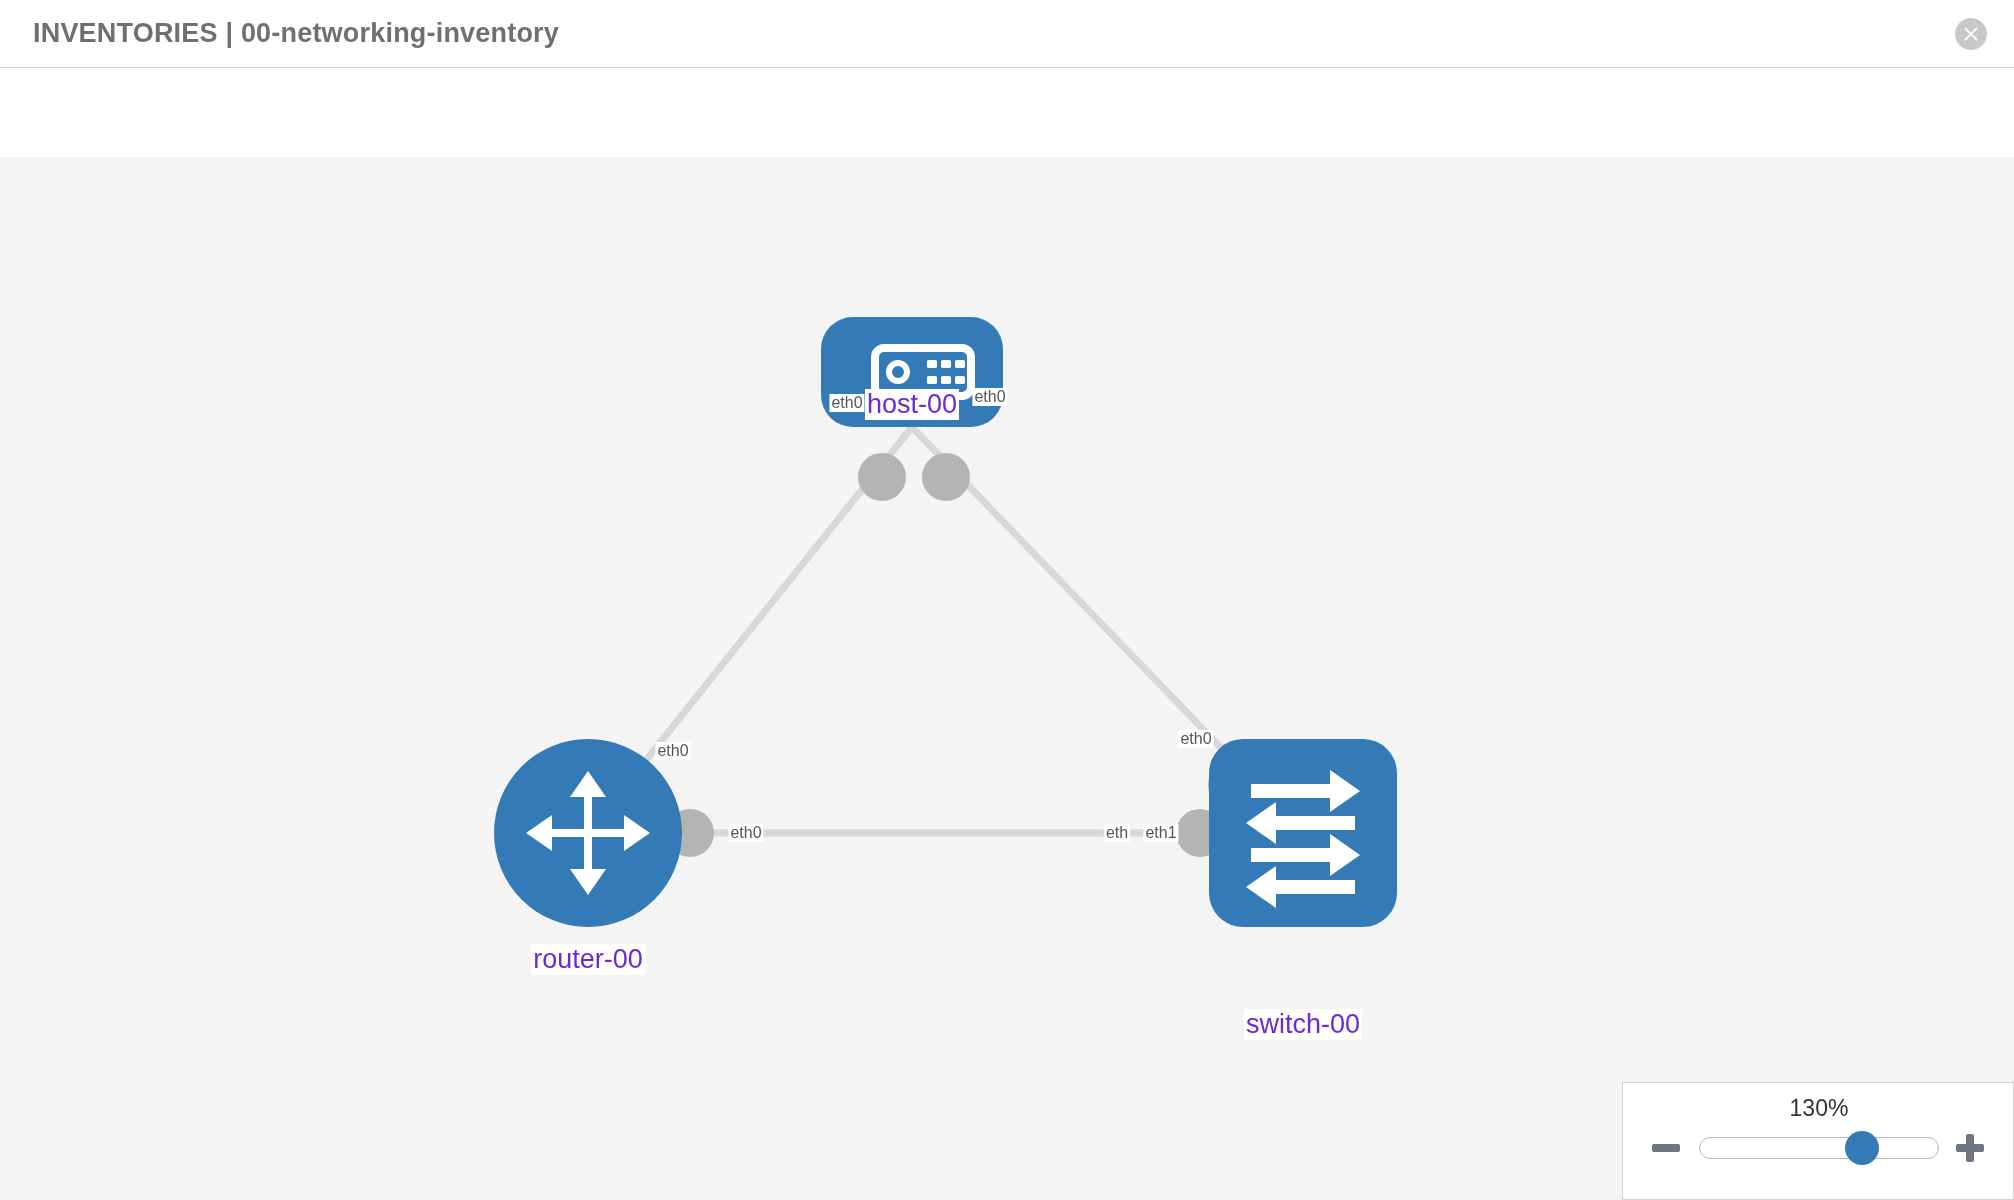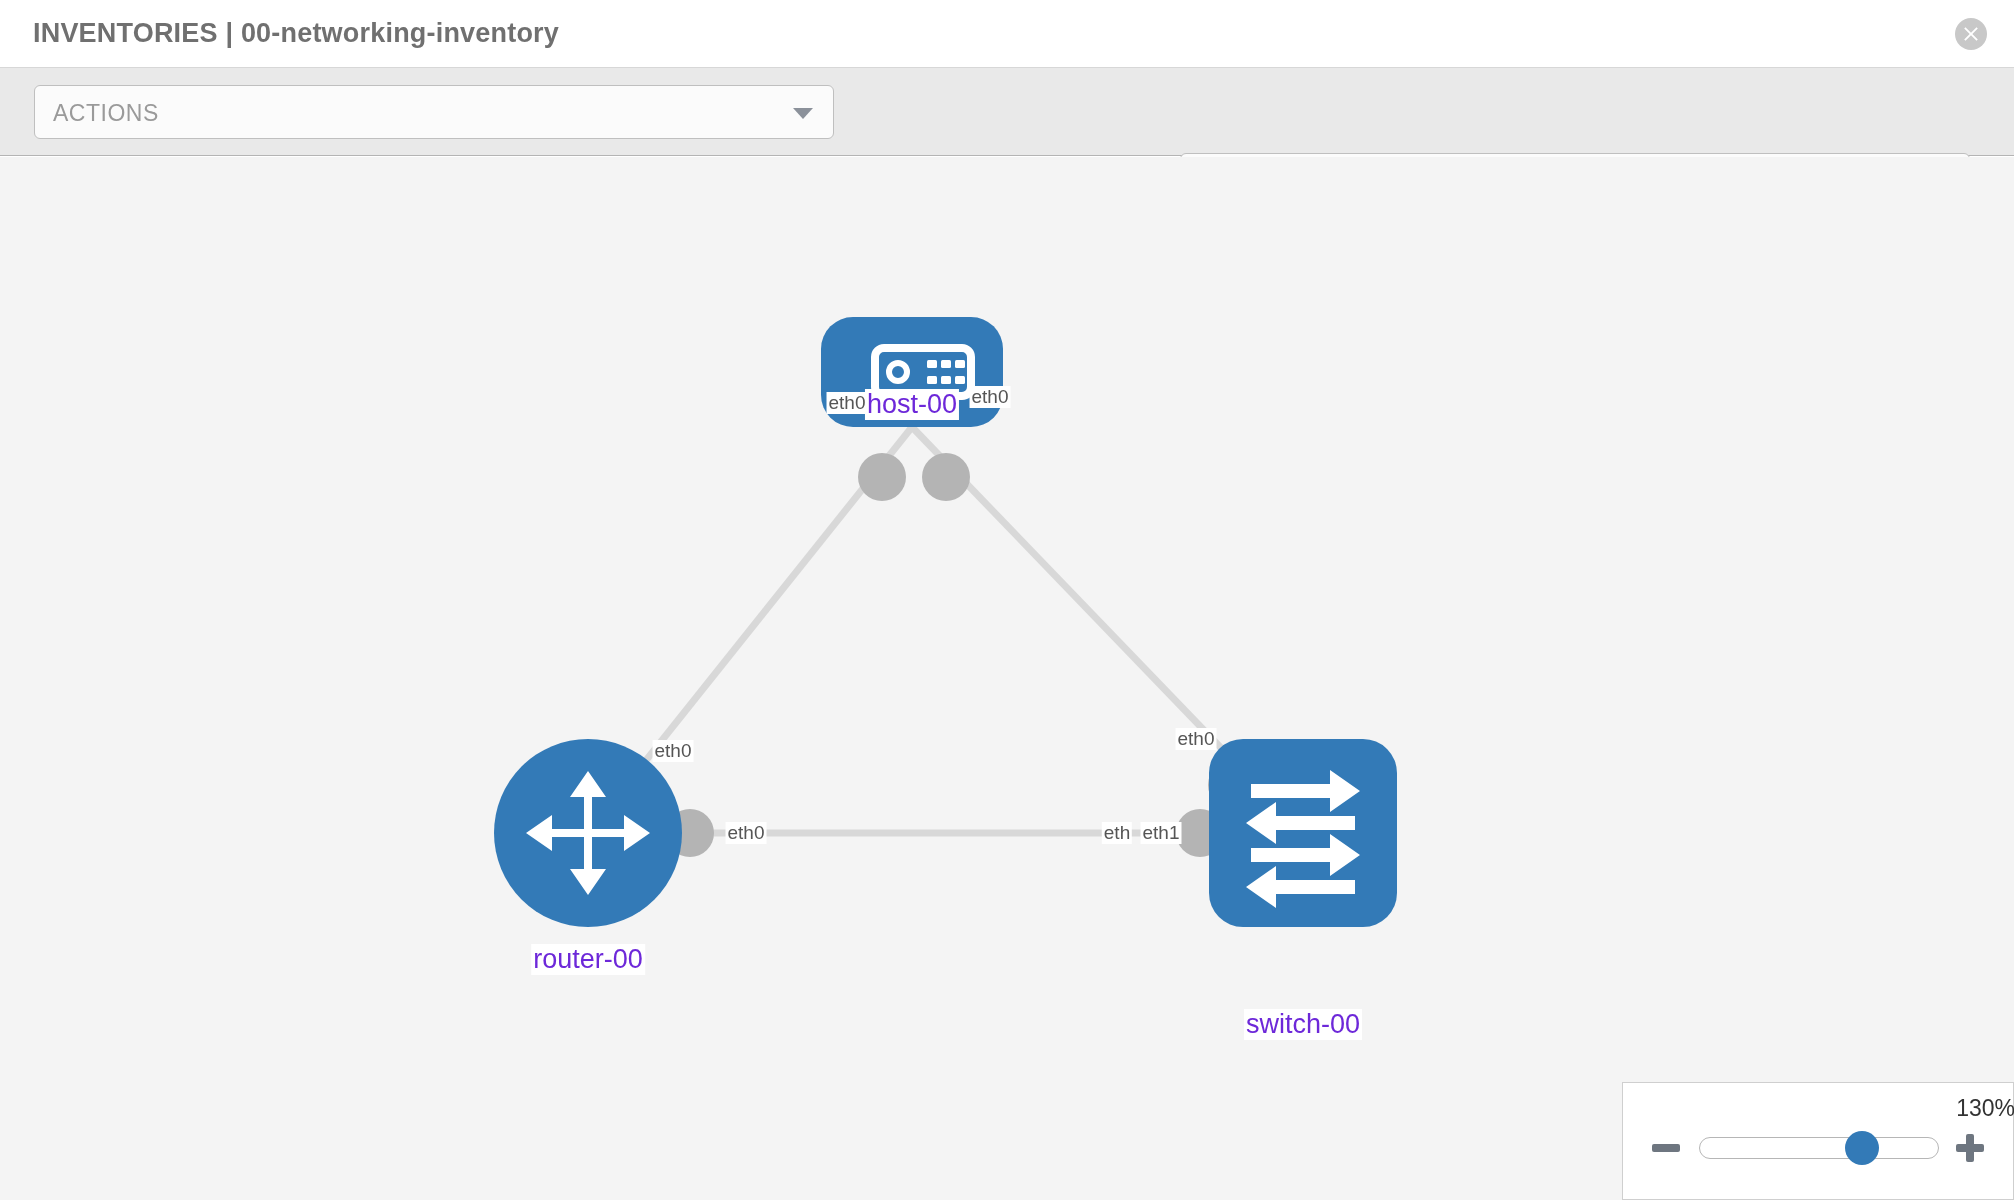--- a/index.html
+++ b/index.html
@@ -144,21 +144,21 @@
     color: #6d28d9;
     font-size: 27px;
     white-space: nowrap;
     padding: 0 2px;
     transform: translate(-50%, 0);
   }
   .iface-label {
     position: absolute;
     background: #ffffff;
     color: #555555;
-    font-size: 19px;
+    font-size: 16px;
     white-space: nowrap;
     padding: 0 2px;
     transform: translate(-50%, -50%);
   }
 
   
   .zoom-panel {
     position: absolute;
     left: 1622px;
     top: 1082px;
@@ -166,21 +166,21 @@
     height: 118px;
     background: #ffffff;
     border: 1px solid #cfcfcf;
     box-sizing: border-box;
   }
   .zoom-value {
     position: absolute;
     top: 12px;
     left: 0;
     width: 392px;
-    text-align: right;
+    text-align: center;
     font-size: 23px;
     color: #333333;
   }
   .zoom-minus, .zoom-plus {
     position: absolute;
     top: 48px;
     width: 34px;
     height: 34px;
     cursor: pointer;
   }
@@ -216,50 +216,20 @@
 
   <div class="header">
     <div class="header-title">INVENTORIES | 00-networking-inventory</div>
     <div class="close-btn">
       <svg width="32" height="32" viewBox="0 0 32 32">
         <path d="M10.5 9.2 L16 14.7 L21.5 9.2 L22.8 10.5 L17.3 16 L22.8 21.5 L21.5 22.8 L16 17.3 L10.5 22.8 L9.2 21.5 L14.7 16 L9.2 10.5 Z" fill="#ffffff"></path>
       </svg>
     </div>
   </div>
 
-  <div class="toolbar">
-
-    <div class="actions-select">
-      <span class="label">ACTIONS</span>
-      <span class="caret"></span>
-    </div>
-
-    <div class="tool-icon tool-wrench">
-      <svg width="44" height="44" viewBox="0 0 44 44">
-        <g fill="#7b828c">
-          <path d="M29.5 6.5 a11 11 0 1 0 6.5 13.6 l-3.6 -1.3 a7.3 7.3 0 1 1 -4.3 -9 Z"></path>
-          <path d="M22.8 20.2 l-12.6 12.6 a3.1 3.1 0 0 0 4.4 4.4 l12.6 -12.6 Z"></path>
-          <circle cx="11.3" cy="35.5" r="2.2"></circle>
-        </g>
-      </svg>
-    </div>
-
-    <div class="tool-icon tool-key">
-      <svg width="44" height="44" viewBox="0 0 44 44">
-        <g fill="#7b828c">
-          <path d="M16.5 7 a10.5 10.5 0 1 0 7.4 17.9 l2.6 2.6 l3.2 -1.2 l1.3 3.5 l3.5 -1.3 l1.3 3.5 l3.6 -1.4 l-3.2 -3.2 l-12.3 -12.3 A10.5 10.5 0 0 0 16.5 7 Z M14.2 11.6 a4.4 4.4 0 1 1 0 8.8 a4.4 4.4 0 0 1 0 -8.8 Z"></path>
-        </g>
-      </svg>
-    </div>
-
-    <div class="search-box">
-      <span class="label">SEARCH</span>
-      <span class="caret"></span>
-    </div>
-  </div>
 
   <div class="canvas">
 
     <svg width="2014" height="1043">
 
       <g>
         <line x1="912" y1="270" x2="588" y2="676" stroke="#d8d8d8" stroke-width="7"></line>
         <line x1="912" y1="270" x2="1303" y2="676" stroke="#d8d8d8" stroke-width="7"></line>
         <line x1="588" y1="676" x2="1303" y2="676" stroke="#d8d8d8" stroke-width="7"></line>
       </g>

